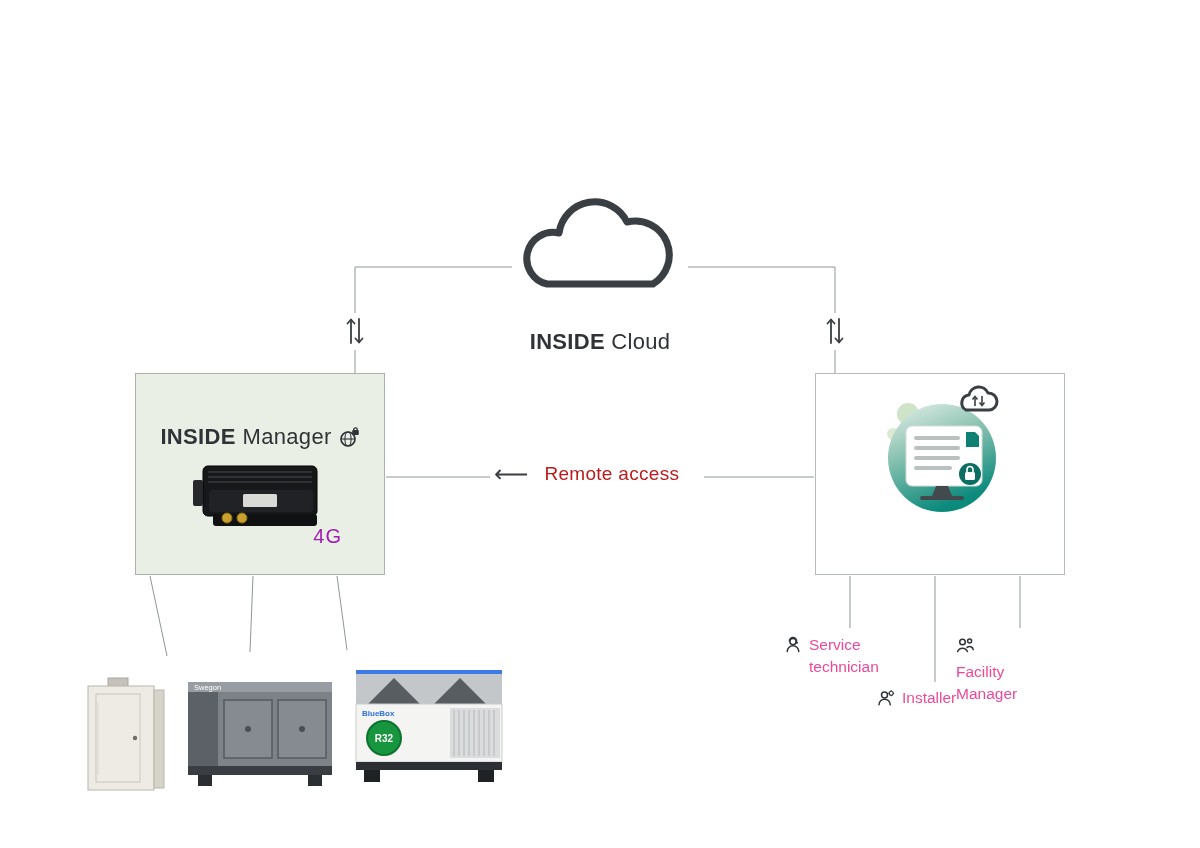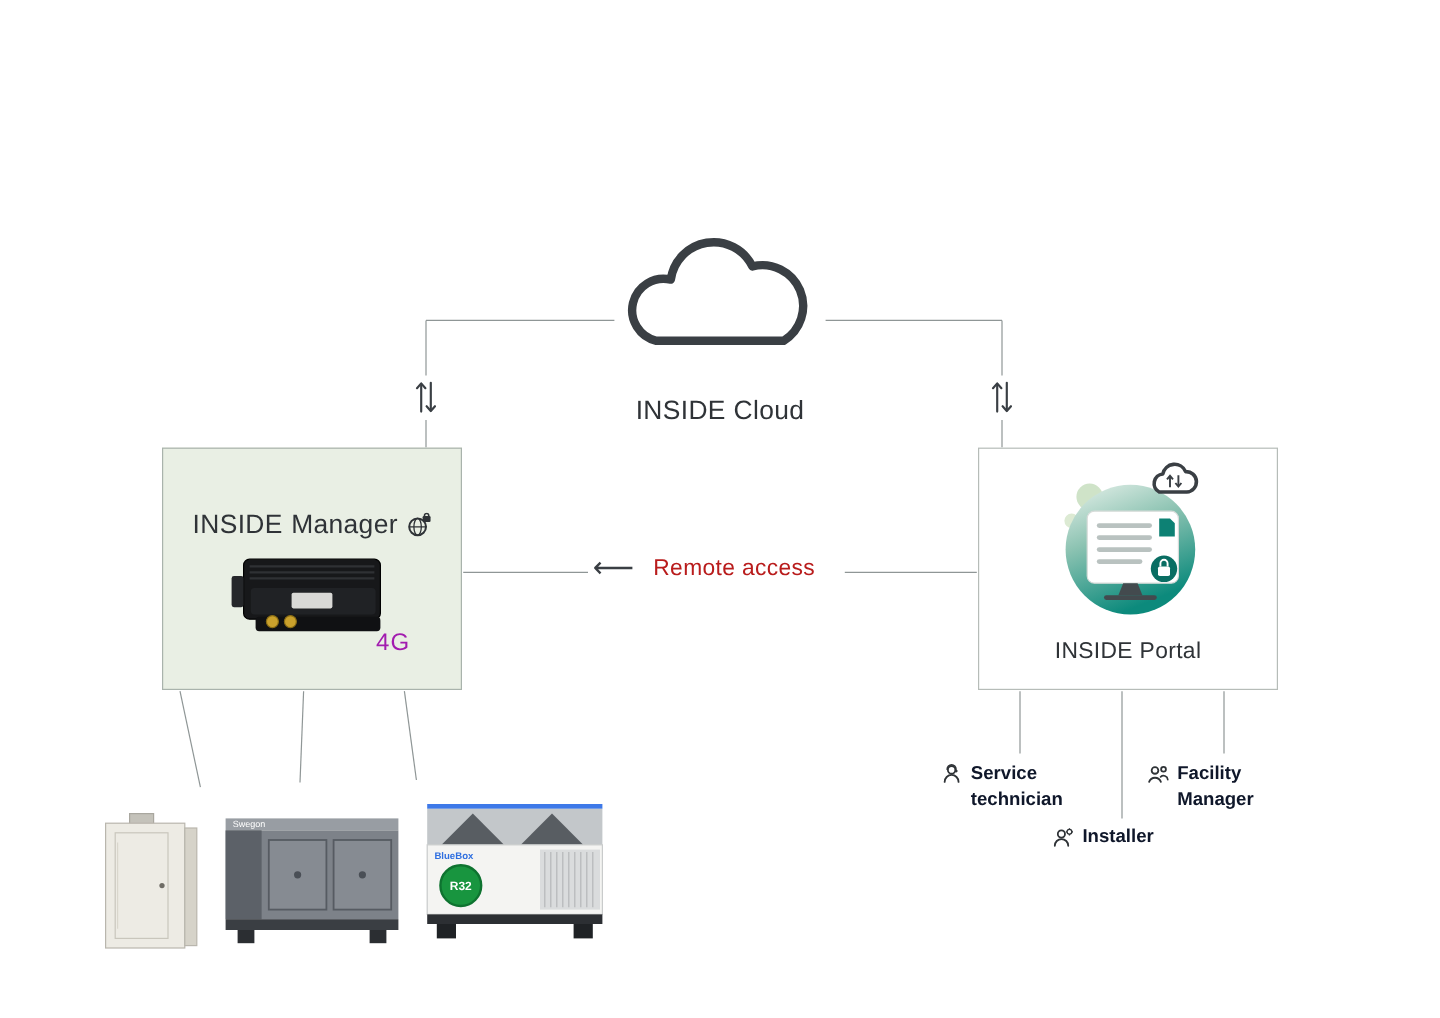--- a/index.html
+++ b/index.html
@@ -6,21 +6,21 @@
   html,body { background:#ffffff; }
   body { font-family:"Liberation Sans", sans-serif; color:#2f3337; }
   .canvas { position:relative; width:1200px; height:848px; background:#fff; overflow:hidden; }
 
   .connectors { position:absolute; inset:0; z-index:0; }
 
   
   .cloud-icon { position:absolute; left:505px; top:176px; z-index:1; }
   .cloud-label { position:absolute; left:465px; top:329px; width:270px; text-align:center;
                  font-size:22px; letter-spacing:.3px; z-index:1; }
-  .bold { font-weight:normal; }
+  .bold { font-weight:bold; }
 
   
   .sync { position:absolute; z-index:1; }
   .sync.left  { left:344px; top:315px; }
   .sync.right { left:824px; top:315px; }
 
   
   .connect-box { position:absolute; left:135px; top:373px; width:250px; height:202px;
                  background:#e9efe4; border:1px solid #a9b3ac; z-index:1; }
   .connect-title { display:flex; align-items:center; justify-content:center; gap:7px;
@@ -36,24 +36,24 @@
                   font-size:19px; letter-spacing:.3px; }
 
   
   .remote { position:absolute; left:494px; top:462px; display:flex; align-items:center;
             gap:16px; z-index:1; }
   .remote-arrow { font-size:24px; line-height:1; color:#3a3f44; }
   .remote-label { font-size:19px; letter-spacing:.3px; color:#b91c1c; }
 
   
   .role { position:absolute; display:flex; align-items:flex-start; gap:7px;
-          font-size:15.5px; line-height:1.4; z-index:1; color:#0f172a;font-weight:bold; }
+          font-size:15.5px; line-height:1.4; z-index:1; color:#ec4899; }
   .role .txt { display:inline-block; }
   .role.service  { left:784px; top:634px; } .role.service  .txt { width:86px; }
-  .role.facility { left:956px; top:634px; } .role.facility .txt { width:74px; }
+  .role.facility { left:956px; top:634px;flex-direction:column; } .role.facility .txt { width:74px; }
   .role.installer{ left:877px; top:687px; }
   .role svg { margin-top:2px; flex:0 0 auto; }
 
   
   .equip { position:absolute; z-index:1; }
   .equip.cabinet { left:78px;  top:676px; }
   .equip.ahu     { left:186px; top:674px; }
   .equip.chiller { left:346px; top:664px; }
 </style>
 </head>
@@ -169,24 +169,20 @@
         <rect x="50" y="112" width="44" height="4" rx="2" fill="#434a4e"></rect>
         <path d="M96 26 a8 8 0 0 1 3 -15 a10 10 0 0 1 19 -2 a7 7 0 0 1 1 17 z" fill="#ffffff" stroke="#3a3f44" stroke-width="3" stroke-linejoin="round"></path>
         <g stroke="#3a3f44" stroke-width="1.6" fill="none">
           <line x1="105" y1="13" x2="105" y2="22"></line>
             <path d="M102.5 15.5 L105 12.5 L107.5 15.5"></path>
           <line x1="112" y1="12" x2="112" y2="21"></line>
             <path d="M109.5 18.5 L112 21.5 L114.5 18.5"></path>
         </g>
       </svg>
     </div>
-    <div class="portal-title">
-      <span class="bold">INSIDE</span>
-      <span>Portal</span>
-    </div>
   </div>
 
   <div class="role service">
     <svg width="18" height="18" viewBox="0 0 18 18">
       <g fill="none" stroke="#2f3337" stroke-width="1.5" stroke-linecap="round">
         <circle cx="9" cy="5.6" r="3.1"></circle>
         <path d="M3.2 15.6 a5.8 5.8 0 0 1 11.6 0"></path>
         <path d="M5.4 5 a3.6 3.6 0 0 1 7.2 0"></path>
       </g>
       <circle cx="12.8" cy="6.6" r="1.2" fill="#2f3337"></circle>

